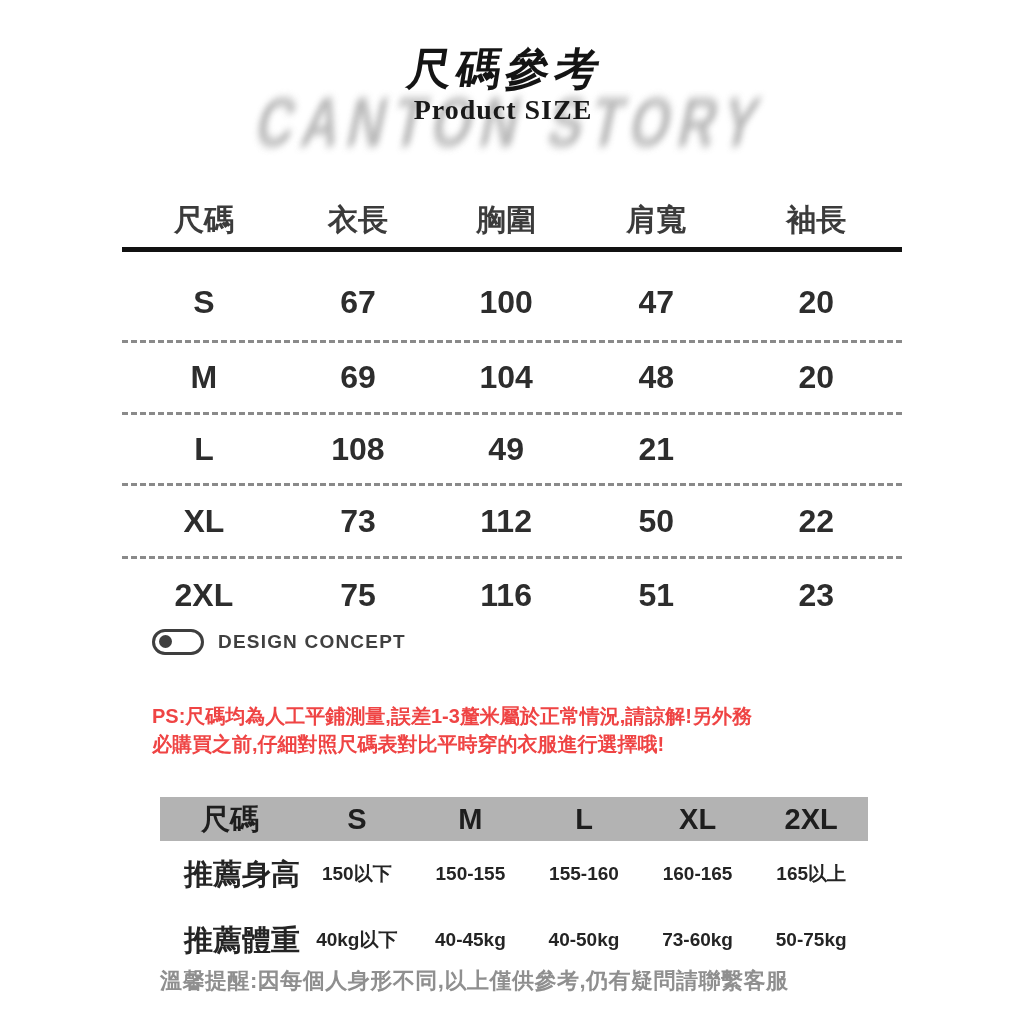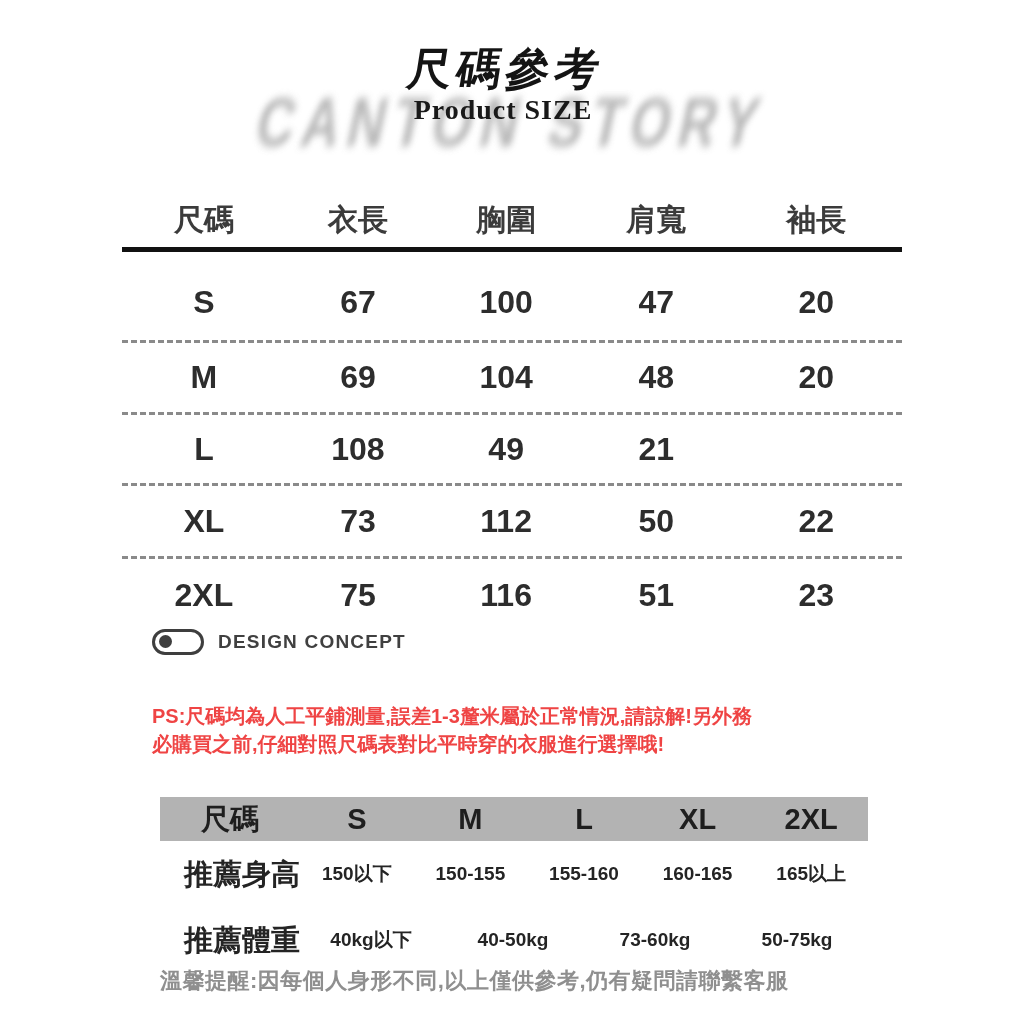--- a/index.html
+++ b/index.html
@@ -180,20 +180,21 @@
       <div class="rec-cell">150以下</div>
       <div class="rec-cell">150-155</div>
       <div class="rec-cell">155-160</div>
       <div class="rec-cell">160-165</div>
       <div class="rec-cell">165以上</div>
     </div>
 
     <div class="rec-row">
       <div class="rec-cell-label">推薦體重</div>
       <div class="rec-cell">40kg以下</div>
+      <div class="rec-cell">40-45kg</div>
       <div class="rec-cell">40-50kg</div>
       <div class="rec-cell">73-60kg</div>
       <div class="rec-cell">50-75kg</div>
     </div>
   </div>
 
   <div class="footnote">溫馨提醒:因每個人身形不同,以上僅供參考,仍有疑問請聯繫客服</div>
 
 </div>
 

